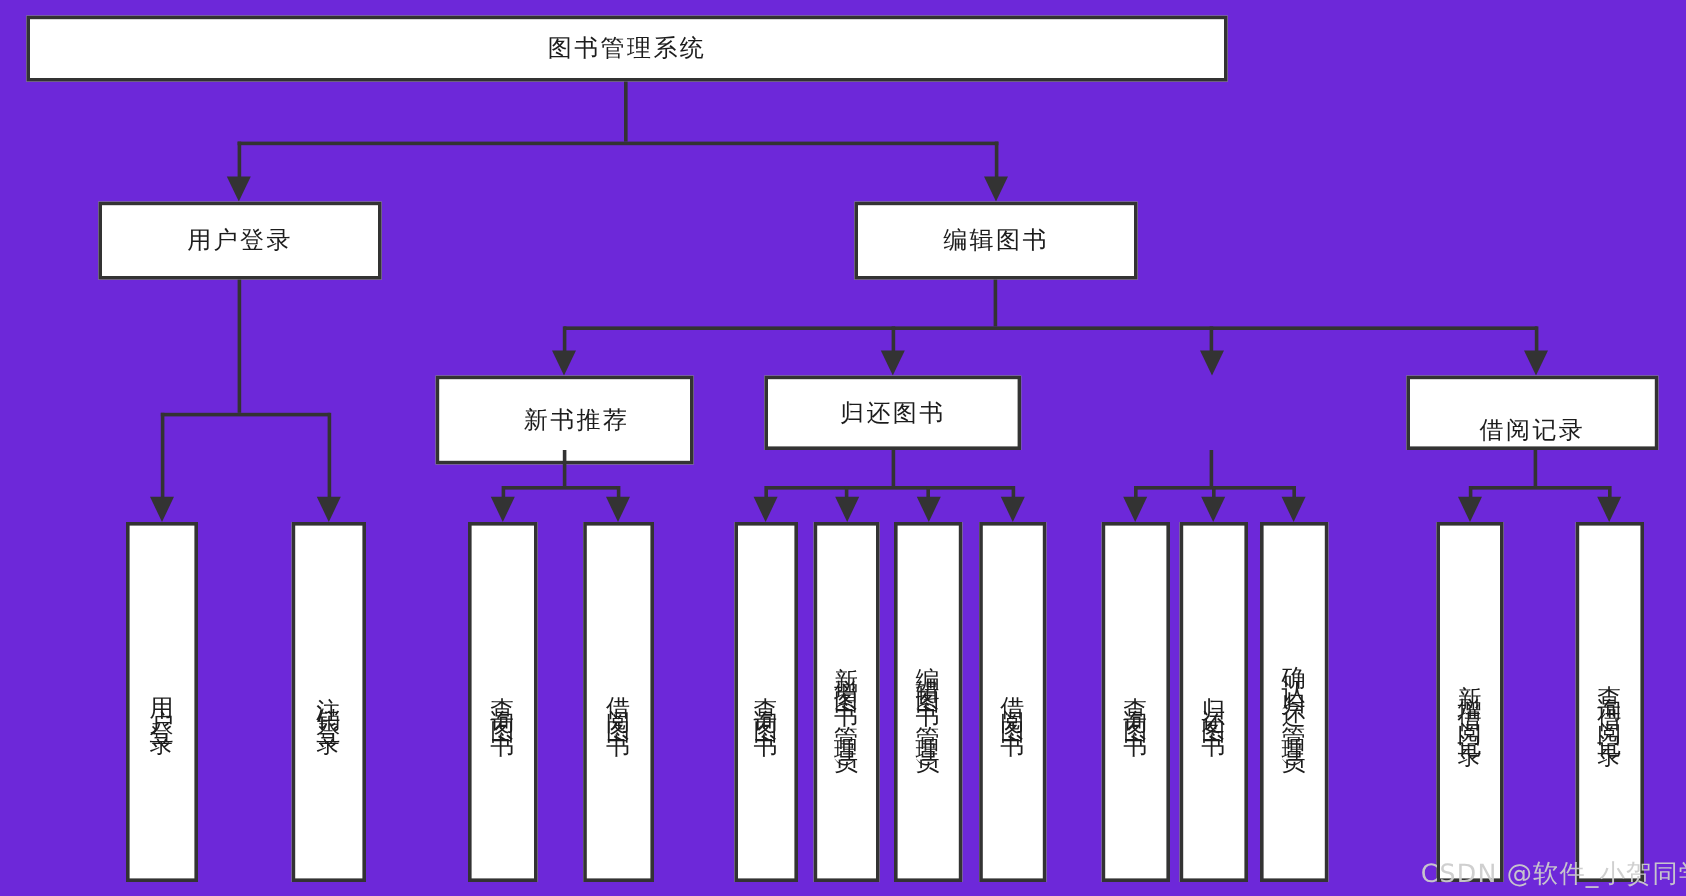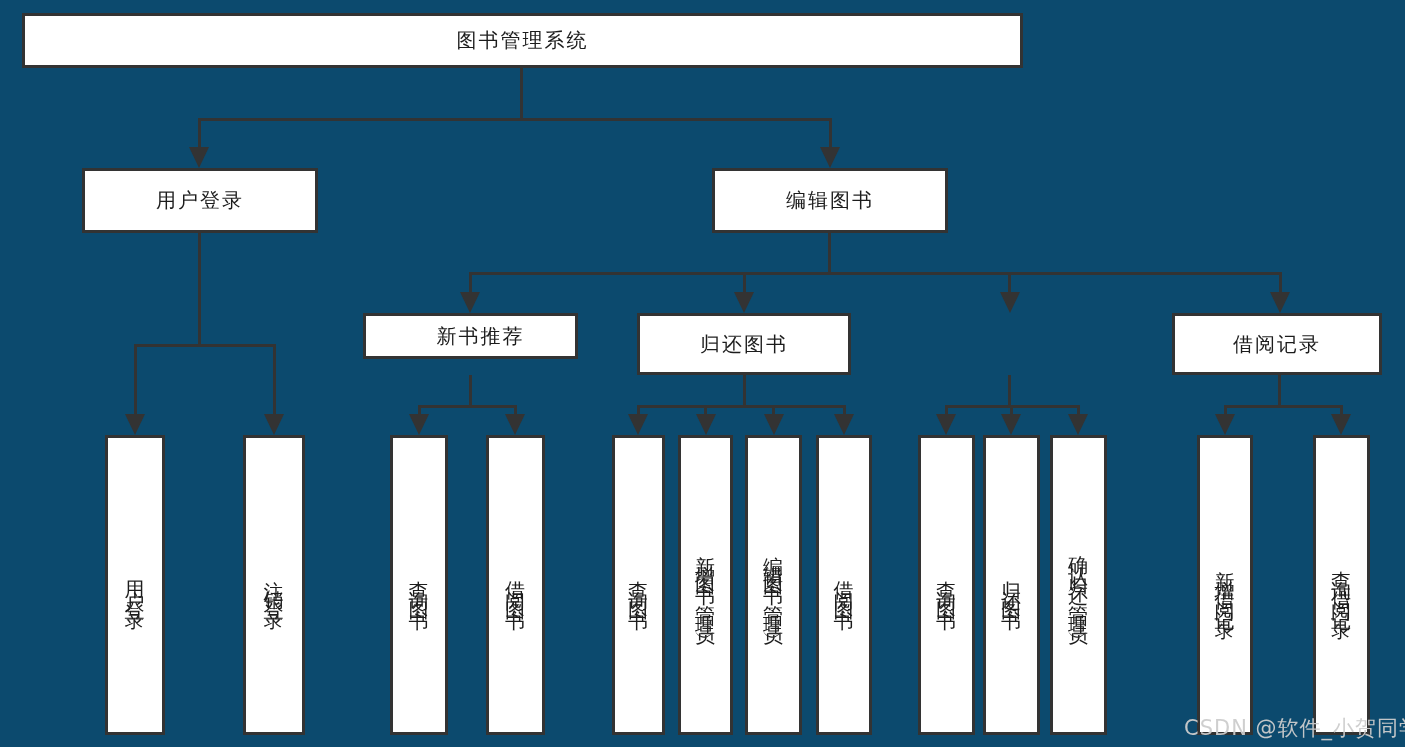--- a/index.html
+++ b/index.html
@@ -1,17 +1,17 @@
 <!DOCTYPE html>
 <html><head>
 <meta charset="utf-8">
 <style>
   html,body{margin:0;padding:0;background:#ffffff;}
   .canvas{
-    position:relative;width:1405px;height:747px;background:#0c4a6e;overflow:hidden;
+    position:relative;width:1405px;height:747px;background:#6d28d9;overflow:hidden;
     font-family:"DejaVu Sans","Liberation Sans",sans-serif;color:#1c1c1c;
   }
   .box{
     position:absolute;box-sizing:border-box;border:3px solid #333333;background:#ffffff;
     display:flex;align-items:center;justify-content:center;font-size:20px;
   }
   .box .lbl{letter-spacing:2px;white-space:nowrap;}
   .leaf .lbl{
     writing-mode:vertical-rl;text-orientation:mixed;letter-spacing:0.5em;
     line-height:1;font-size:20px;white-space:nowrap;
@@ -62,27 +62,27 @@
   <div class="h" style="left:470px;top:272px;width:811px;"></div>
   <div class="v" style="left:469px;top:272px;height:22px;"></div>
   <div class="tri" style="left:460px;top:292px;"></div>
   <div class="v" style="left:743px;top:272px;height:22px;"></div>
   <div class="tri" style="left:734px;top:292px;"></div>
   <div class="v" style="left:1008px;top:272px;height:22px;"></div>
   <div class="tri" style="left:1000px;top:292px;"></div>
   <div class="v" style="left:1279px;top:272px;height:22px;"></div>
   <div class="tri" style="left:1270px;top:292px;"></div>
 
-  <div class="box" style="left:363px;top:313px;width:215px;height:46px;padding-left:20px;">
+  <div class="box" style="left:363px;top:313px;width:215px;height:74px;padding-left:20px;">
     <span class="lbl">新书推荐</span>
   </div>
   <div class="box" style="left:637px;top:313px;width:214px;height:62px;">
     <span class="lbl">归还图书</span>
   </div>
-  <div class="box" style="left:1172px;top:313px;width:210px;height:62px;">
+  <div class="box" style="left:1172px;top:313px;width:210px;height:62px;align-items:flex-end;">
     <span class="lbl">借阅记录</span>
   </div>
 
   <div class="v" style="left:469px;top:375px;height:30px;"></div>
   <div class="h" style="left:419px;top:405px;width:97px;"></div>
   <div class="v" style="left:418px;top:405px;height:11px;"></div>
   <div class="tri" style="left:409px;top:414px;"></div>
   <div class="v" style="left:514px;top:405px;height:11px;"></div>
   <div class="tri" style="left:505px;top:414px;"></div>
 

